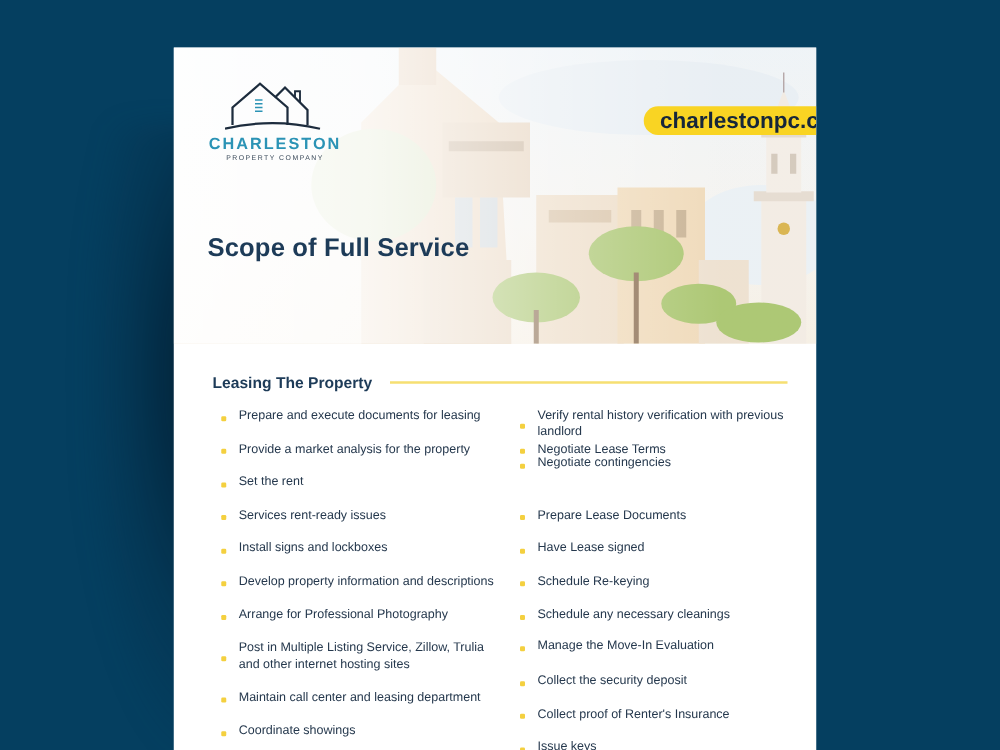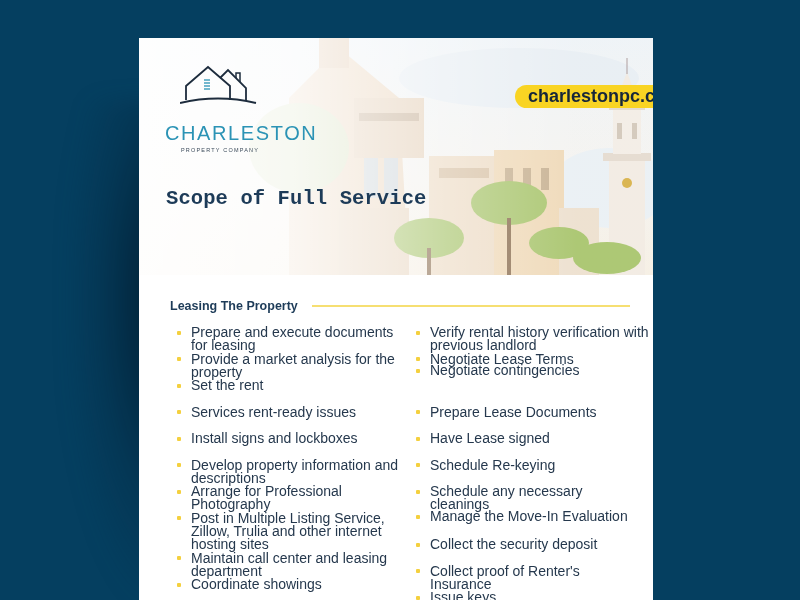--- a/index.html
+++ b/index.html
@@ -35,24 +35,24 @@
     position: absolute; left: 0; top: 0; width: 514px; height: 237px;
     background: linear-gradient(90deg, rgba(255,255,255,0.92) 0%, rgba(255,255,255,0.78) 30%, rgba(255,255,255,0.35) 60%, rgba(255,255,255,0.05) 85%);
   }
   .logo {
     position: absolute; left: 26px; top: 26px;
     width: 110px; text-align: center;
   }
   .logo svg { display: block; margin: 0 auto; }
   .logo-name {
     color: #2b93b5;
-    font-size: 20px;
+    font-size: 13px;
     letter-spacing: 1.6px;
-    font-weight: 400;
-    margin-top: 18px;
+    font-weight: 700;
+    margin-top: 3px;
     white-space: nowrap;
   }
   .logo-sub {
     color: #3b4a5a;
     font-size: 5.5px;
     letter-spacing: 1.2px;
     margin-top: 2px;
     white-space: nowrap;
   }
   .url-pill {
@@ -68,39 +68,39 @@
     padding-left: 13px;
   }
   .title {
     position: absolute; left: 27px; top: 148px;
     color: #1d3b58;
     font-size: 20.5px;
     font-weight: 700;
     line-height: 26px;
     letter-spacing: 0.1px;
   }
-  .title div { white-space: nowrap; font-family: Liberation Mono, monospace; }
+  .title div { white-space: nowrap; }
   .section {
     position: absolute; left: 31px; top: 258px; width: 460px;
   }
   .section-head { display: flex; align-items: center; height: 20px; }
   .section-title {
     color: #1d3b58; font-weight: 700; font-size: 12.5px; white-space: nowrap; text-align: right;
   }
   .section-rule {
     flex: 1; height: 2px; background: #f6df72; margin-left: 14px;
   }
   .cols { position: absolute; left: 0; top: 30px; width: 480px; }
   .col { position: absolute; top: 0; width: 230px; }
   .col.left { left: 7px; }
   .col.right { left: 246px; }
   .item {
     position: absolute; left: 0;
-    display: flex; align-items: flex-start;
-    font-size: 14px; color: #25384d; line-height: 13px;
+    display: flex; align-items: center;
+    font-size: 10px; color: #25384d; line-height: 13px;
   }
   .bullet {
     width: 4px; height: 4px; background: #f4d03f; border-radius: 1px;
     margin-top: 4.5px; margin-right: 10px; flex-shrink: 0;
   }
   .item-text { width: 212px; }
 </style>
 </head>
 <body>
 

